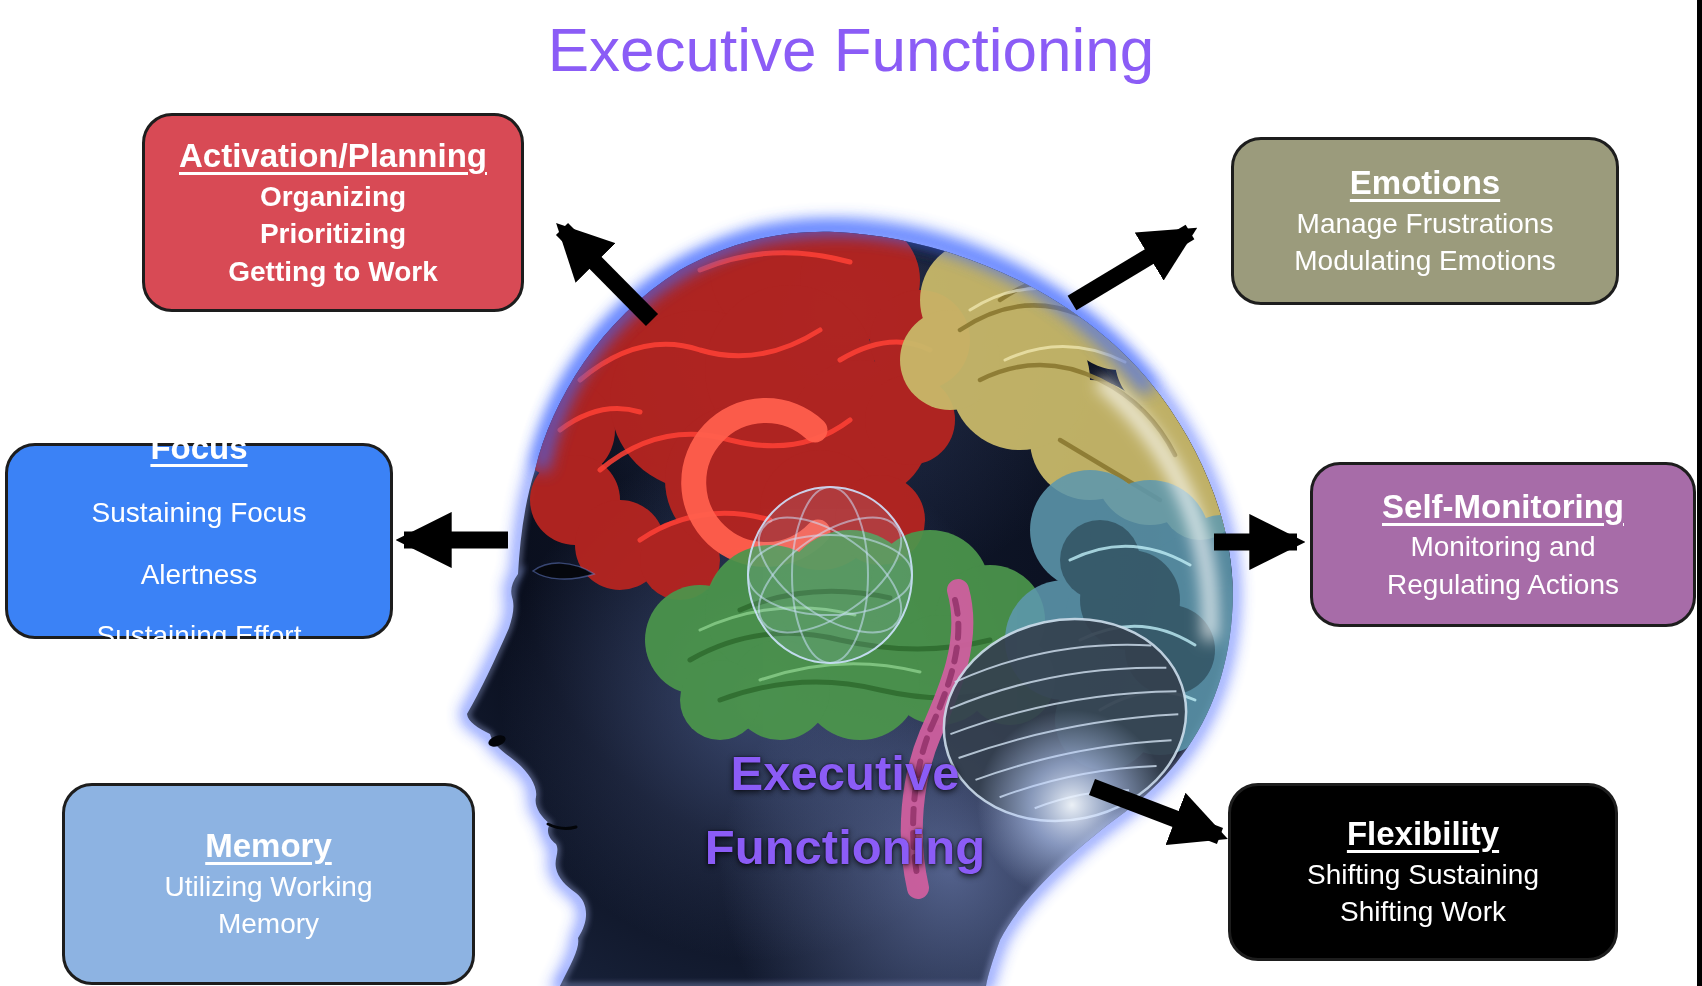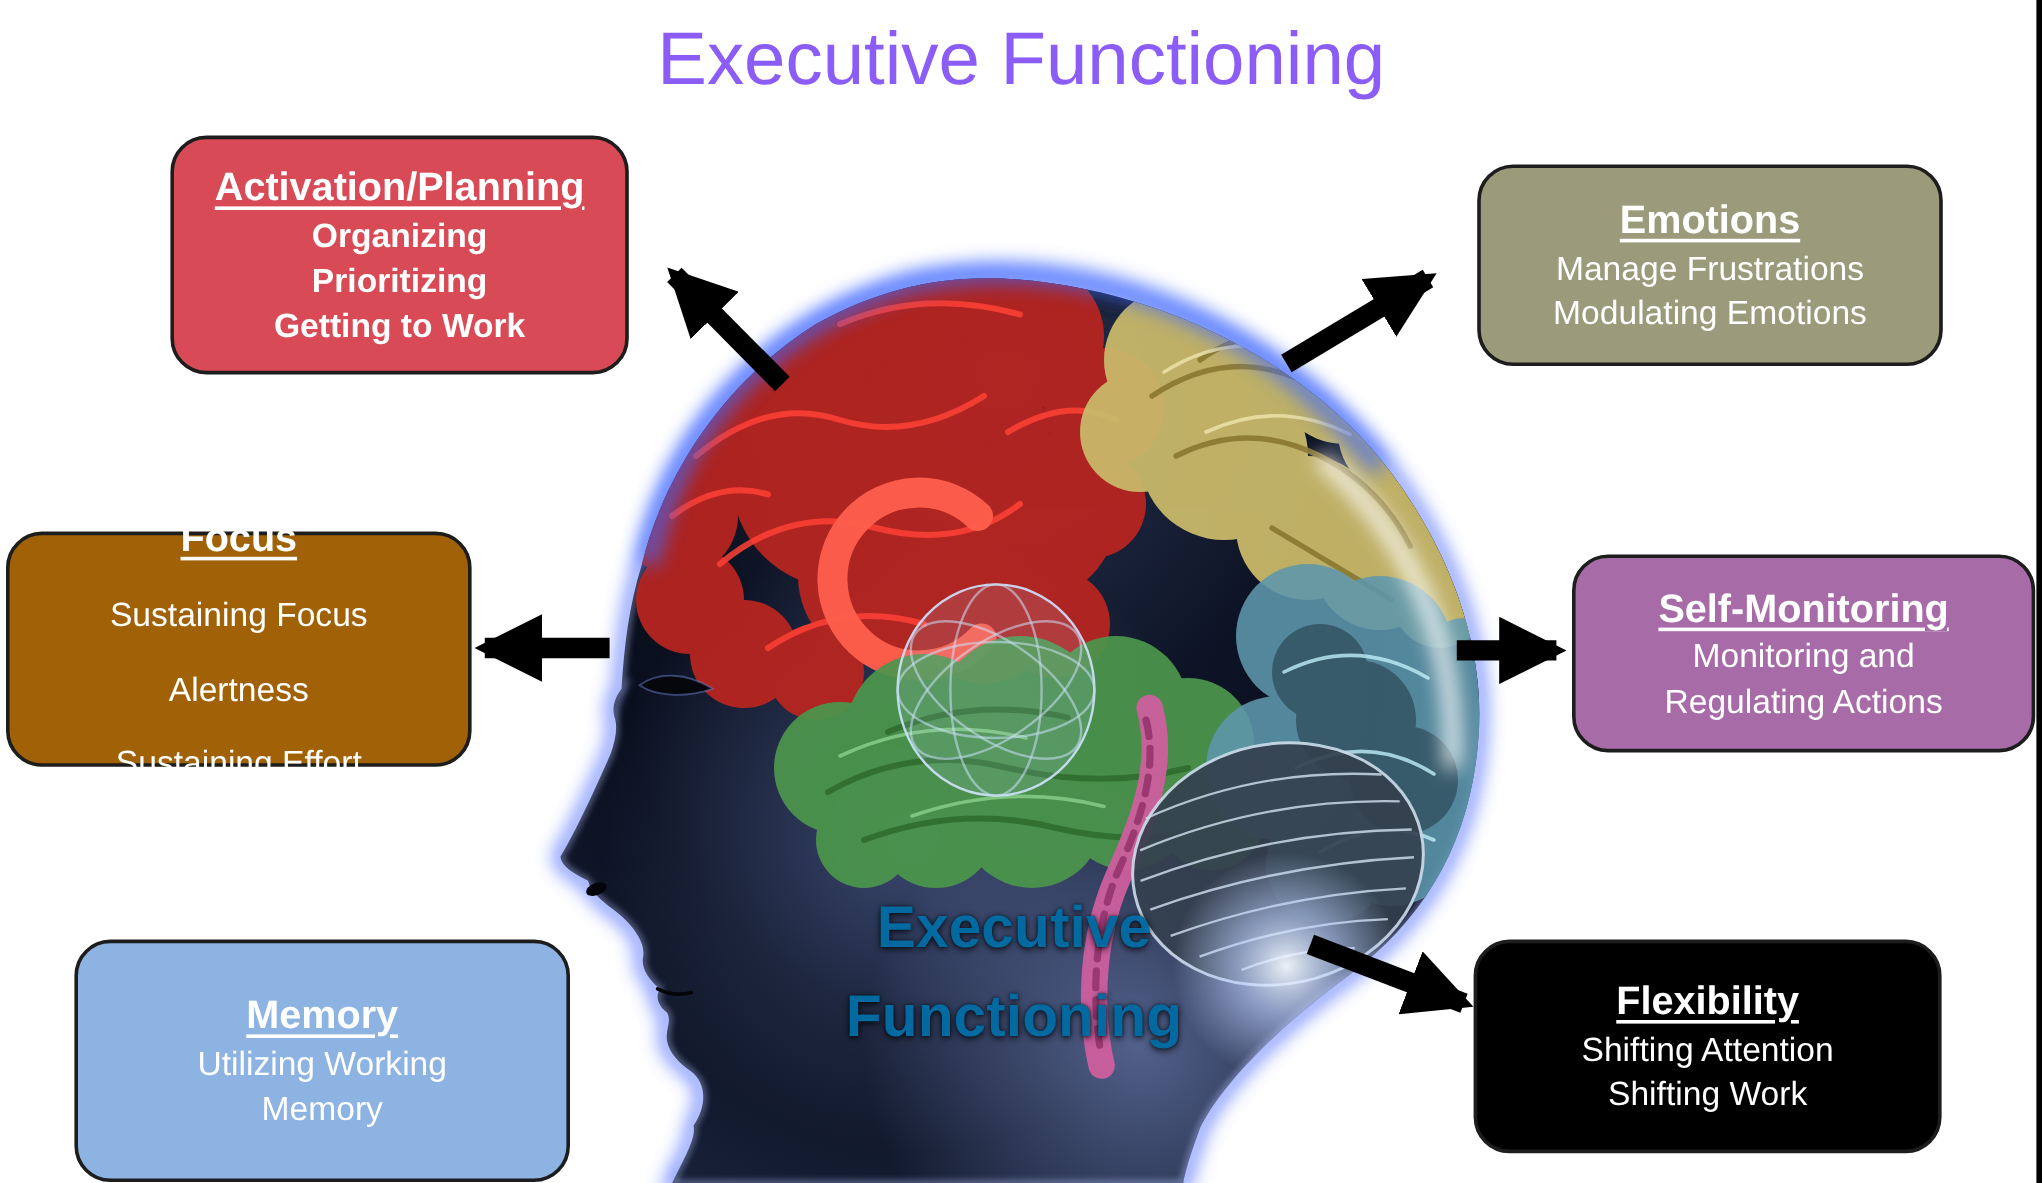--- a/index.html
+++ b/index.html
@@ -8,21 +8,21 @@
     overflow:hidden;font-family:"Liberation Sans", sans-serif;
   }
   .scene{position:absolute;left:0;top:0;width:1702px;height:986px;}
   .title{
     position:absolute;left:0;top:14px;width:1702px;margin:0;
     text-align:center;font-size:62px;font-weight:400;color:#8b5cf6;
     letter-spacing:0px;
   }
   .center-label{
     position:absolute;left:585px;top:736px;width:520px;text-align:center;
-    color:#0369a1;font-weight:700;font-size:49px;line-height:74px;
+    color:#8b5cf6;font-weight:700;font-size:49px;line-height:74px;
     text-shadow:0 2px 6px rgba(0,0,0,.8), 0 0 2px rgba(0,0,0,.6);
   }
   .box{
     position:absolute;border:3px solid #1d1d1d;border-radius:30px;
     color:#ffffff;display:flex;flex-direction:column;justify-content:center;
     align-items:center;text-align:center;box-sizing:border-box;padding:6px 10px;
   }
   .box-title{
     font-weight:700;font-size:33px;line-height:1.3;
     text-decoration:underline;text-decoration-thickness:3px;text-underline-offset:5px;
@@ -275,39 +275,39 @@
     <div class="box-line bold">Prioritizing</div>
     <div class="box-line bold">Getting to Work</div>
   </div>
 
   <div class="box emotions" style="background-color: rgb(155, 155, 124);">
     <div class="box-title">Emotions</div>
     <div class="box-line">Manage Frustrations</div>
     <div class="box-line">Modulating Emotions</div>
   </div>
 
-  <div class="box focus" style="background-color: #a16207; gap: 24px;">
+  <div class="box focus" style="background-color: #3b82f6; gap: 24px;">
     <div class="box-title">Focus</div>
     <div class="box-line">Sustaining Focus</div>
     <div class="box-line">Alertness</div>
     <div class="box-line">Sustaining Effort</div>
   </div>
 
   <div class="box selfmon" style="background-color: rgb(167, 108, 168);">
     <div class="box-title">Self-Monitoring</div>
     <div class="box-line">Monitoring and</div>
     <div class="box-line">Regulating Actions</div>
   </div>
 
   <div class="box memory" style="background-color: rgb(141, 179, 226);">
     <div class="box-title">Memory</div>
     <div class="box-line">Utilizing Working</div>
     <div class="box-line">Memory</div>
   </div>
 
   <div class="box flexibility" style="background-color: #000000;">
     <div class="box-title">Flexibility</div>
-    <div class="box-line">Shifting Attention</div>
+    <div class="box-line">Shifting Sustaining</div>
     <div class="box-line">Shifting Work</div>
   </div>
 
   <div class="edge-strip"></div>
 </div>
 
 </body></html>

